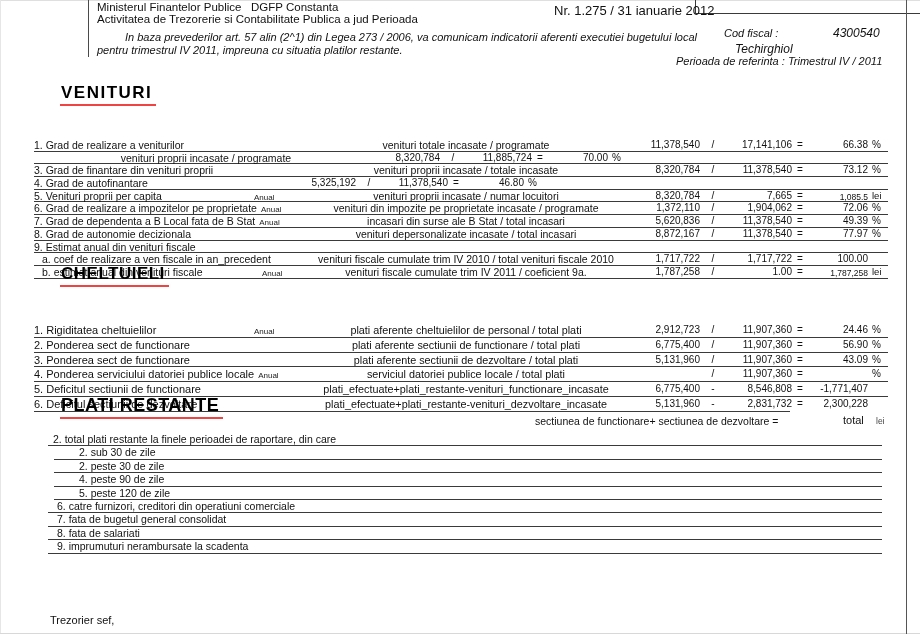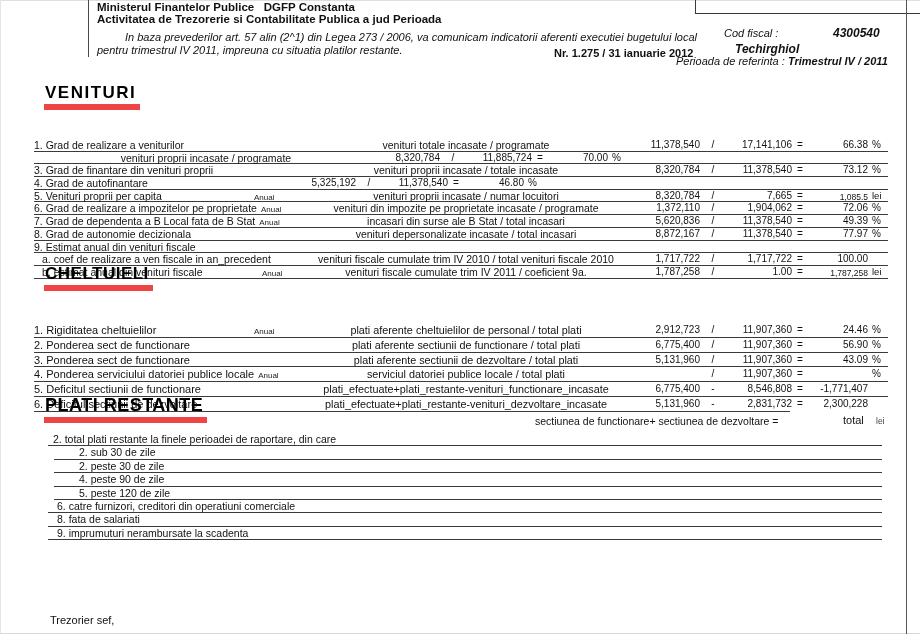--- a/index.html
+++ b/index.html
@@ -3,45 +3,45 @@
 <meta charset="utf-8">
 <style>
   html,body{margin:0;padding:0;background:#fff;}
   .page{
     position:relative;width:920px;height:634px;background:#ffffff;
     font-family:"Liberation Sans","DejaVu Sans",sans-serif;color:#111;
     overflow:hidden;
   }
   .abs{position:absolute;}
   .pre{white-space:pre;}
-  .b{font-weight:bold;}
+  .b{font-weight:normal;}
   .i{font-style:italic;}
 
   
   .edge-top{left:0;top:0;width:920px;height:1px;background:#dfdfdf;}
   .edge-left{left:0;top:0;width:1px;height:634px;background:#e6e6e6;}
   .edge-bottom{left:0;top:633px;width:920px;height:1px;background:#d8d8d8;}
   .vline-left{left:88px;top:0;width:1px;height:57px;background:#4a4a4a;}
   .vline-corner{left:695px;top:0;width:1px;height:14px;background:#3a3a3a;}
   .hline-corner{left:695px;top:13px;width:225px;height:1px;background:#3a3a3a;}
   .vline-right{left:906px;top:0;width:1px;height:634px;background:#555;}
 
   
   .org{left:97px;top:2px;font-size:11.5px;line-height:11.5px;}
-  .docnum{left:554px;top:3px;font-size:11px;margin-top:44px;}
+  .docnum{left:554px;top:3px;font-size:13px;}
   .codlabel{left:724px;top:27px;font-size:11px;}
   .codval{left:833px;top:26px;font-size:12px;}
   .intro{left:97px;top:31px;width:600px;font-size:11px;line-height:13px;}
   .intro .l1{padding-left:28px;}
   .locality{left:735px;top:42px;font-size:12px;}
   .period{left:676px;top:55px;font-size:11px;}
 
   
   .sec-title{font-weight:bold;font-size:17px;letter-spacing:1.5px;
-    border-bottom:6px solid #ef4444;padding:0 4px 1px 1px;color:#000;}
+    border-bottom:2px solid #ef4444;padding:0 4px 1px 1px;color:#000;margin-left:16px;}
   .t-ven{left:44px;top:83px;}
   .t-chel{left:44px;top:264px;letter-spacing:.5px;}
   .t-plati{left:44px;top:395px;font-size:18px;letter-spacing:.5px;}
 
   
   .tbl{position:absolute;left:34px;width:854px;margin-top:35px;}
   .tbl-ven{top:104px;}
   .tbl-chel{top:288px;}
   .row{display:flex;align-items:flex-start;border-bottom:1px solid #3a3a3a;box-sizing:border-box;}
   .tbl-ven .row{height:12.7px;font-size:10.5px;}
@@ -367,20 +367,23 @@
   </div>
 
   <div class="pr-row ind-1">
     <span>5. peste 120 de zile</span>
   </div>
 
   <div class="pr-row ind-2">
     <span>6. catre furnizori, creditori din operatiuni comerciale</span>
   </div>
 
+  <div class="pr-row ind-2">
+    <span>7. fata de bugetul general consolidat</span>
+  </div>
 
   <div class="pr-row ind-2">
     <span>8. fata de salariati</span>
   </div>
 
   <div class="pr-row ind-2">
     <span>9. imprumuturi nerambursate la scadenta</span>
   </div>
 
 </div>

